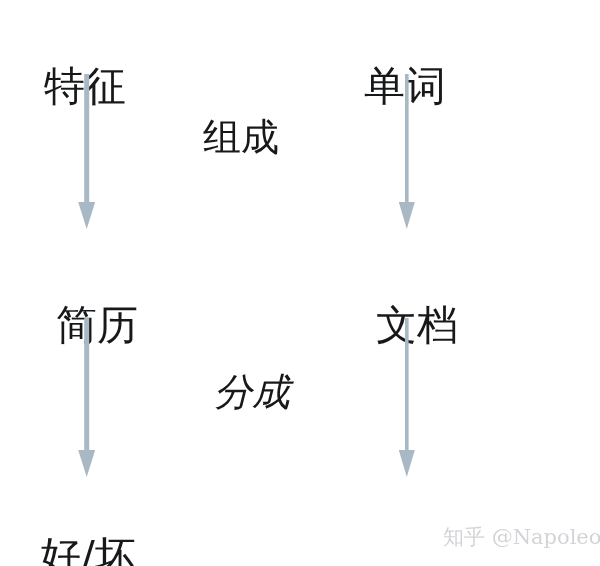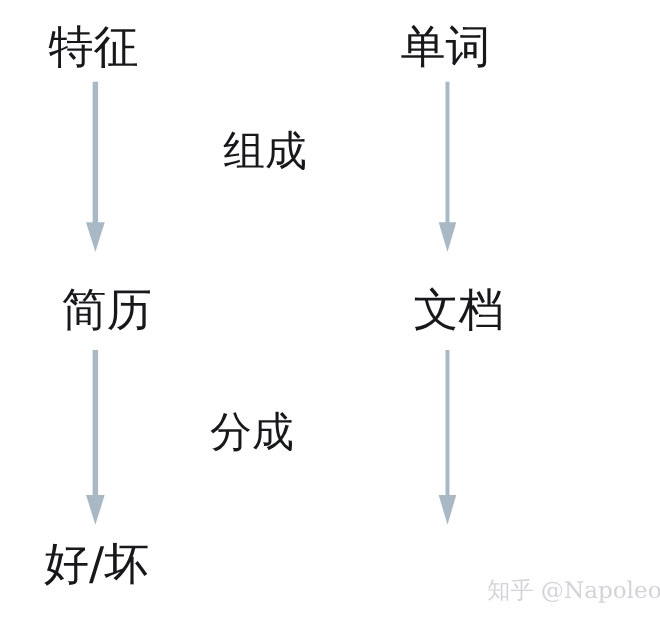--- a/index.html
+++ b/index.html
@@ -22,20 +22,21 @@
   
   .node {
     position: absolute;
     font-family: "DejaVu Sans", "Liberation Sans", sans-serif;
     font-size: 41px;
     line-height: 1;
     color: #17181a;
     white-space: nowrap;
     letter-spacing: 0px;
     font-weight: 400;
+    margin-top: 44px;
   }
 
   
   .node.n-feature  { left: 44px;  top: 22px;  }
   .node.n-resume   { left: 56px;  top: 261px; }
   .node.n-goodbad  { left: 40px;  top: 492px; }
 
   
   .node.n-word     { left: 364px; top: 22px;  }
   .node.n-doc      { left: 376px; top: 261px; }
@@ -46,21 +47,21 @@
     position: absolute;
     font-family: "DejaVu Sans", "Liberation Sans", sans-serif;
     font-size: 38px;
     line-height: 1;
     color: #17181a;
     white-space: nowrap;
     font-weight: 400;
     text-align: right;
   }
   .relation.r-compose { left: 203px; top: 118px; }
-  .relation.r-divide  { left: 191px; top: 373px; }
+  .relation.r-divide  { left: 214px; top: 373px; font-style: italic; }
 
   
   .arrow {
     position: absolute;
     display: block;
   }
   .arrow.a-left-top    { left: 70px;  top: 74px;  }
   .arrow.a-left-bottom { left: 70px;  top: 318px; }
   .arrow.a-right-top   { left: 390px; top: 74px;  }
   .arrow.a-right-bottom{ left: 390px; top: 318px; }

